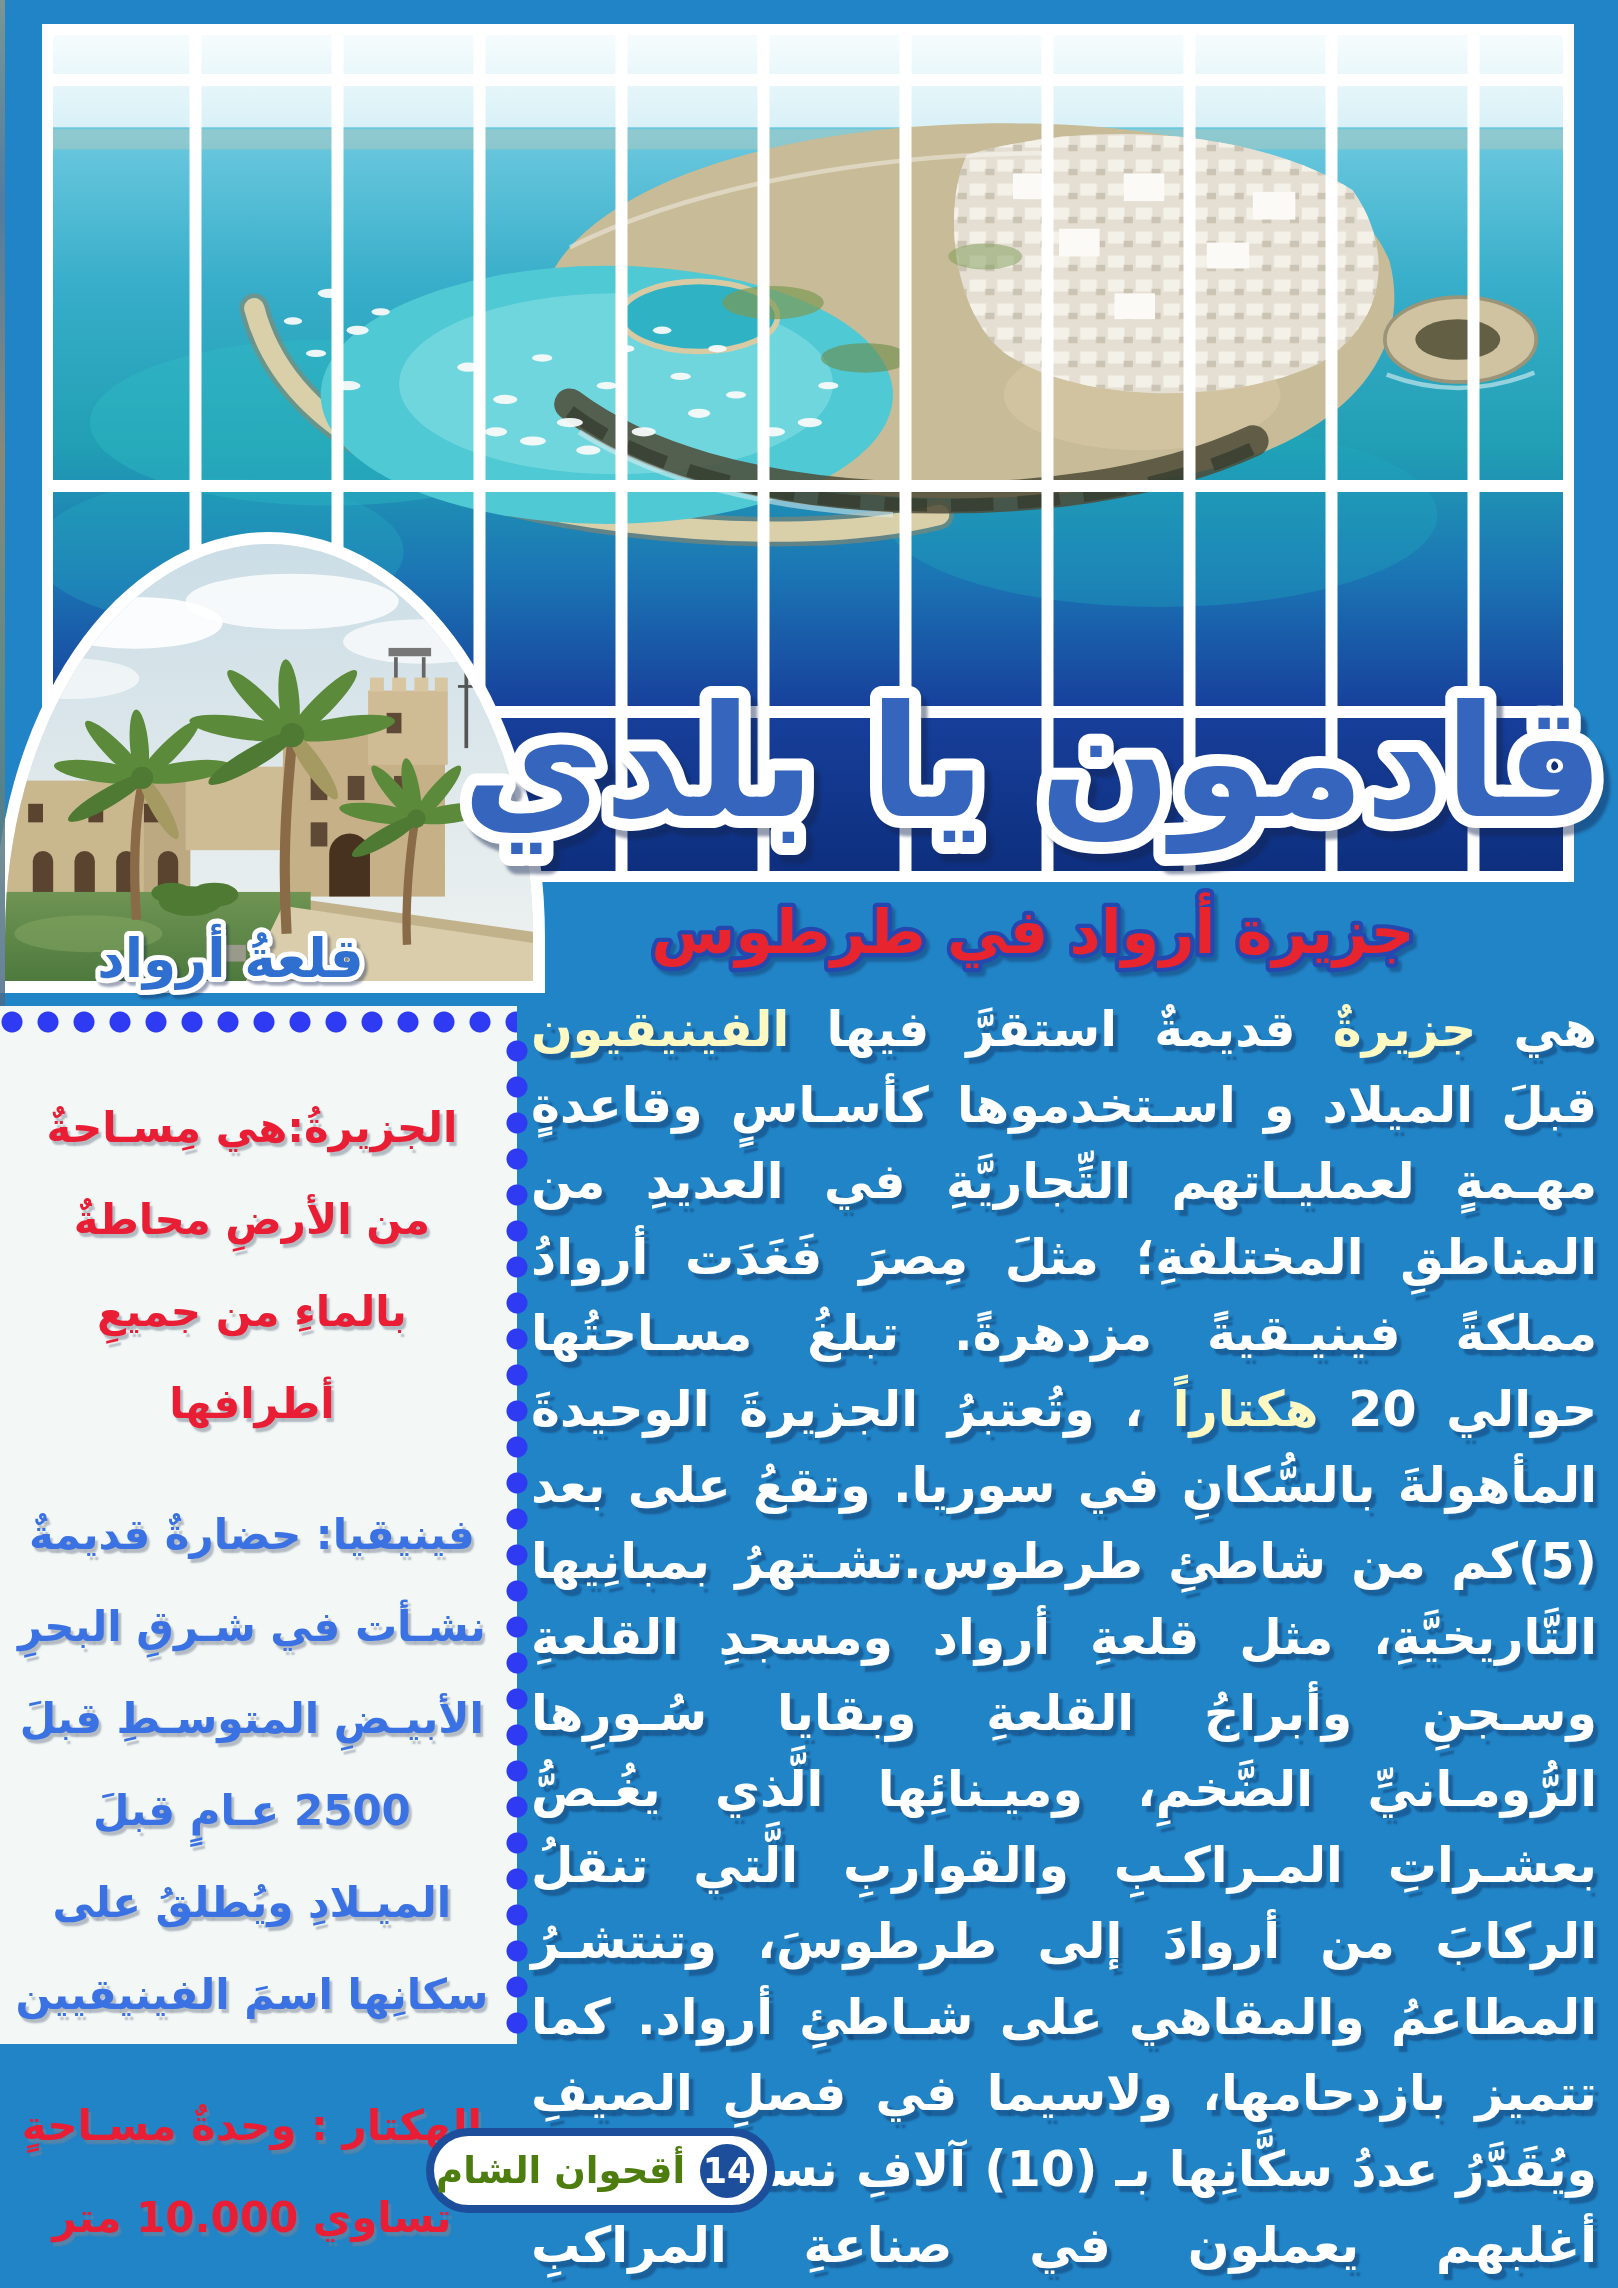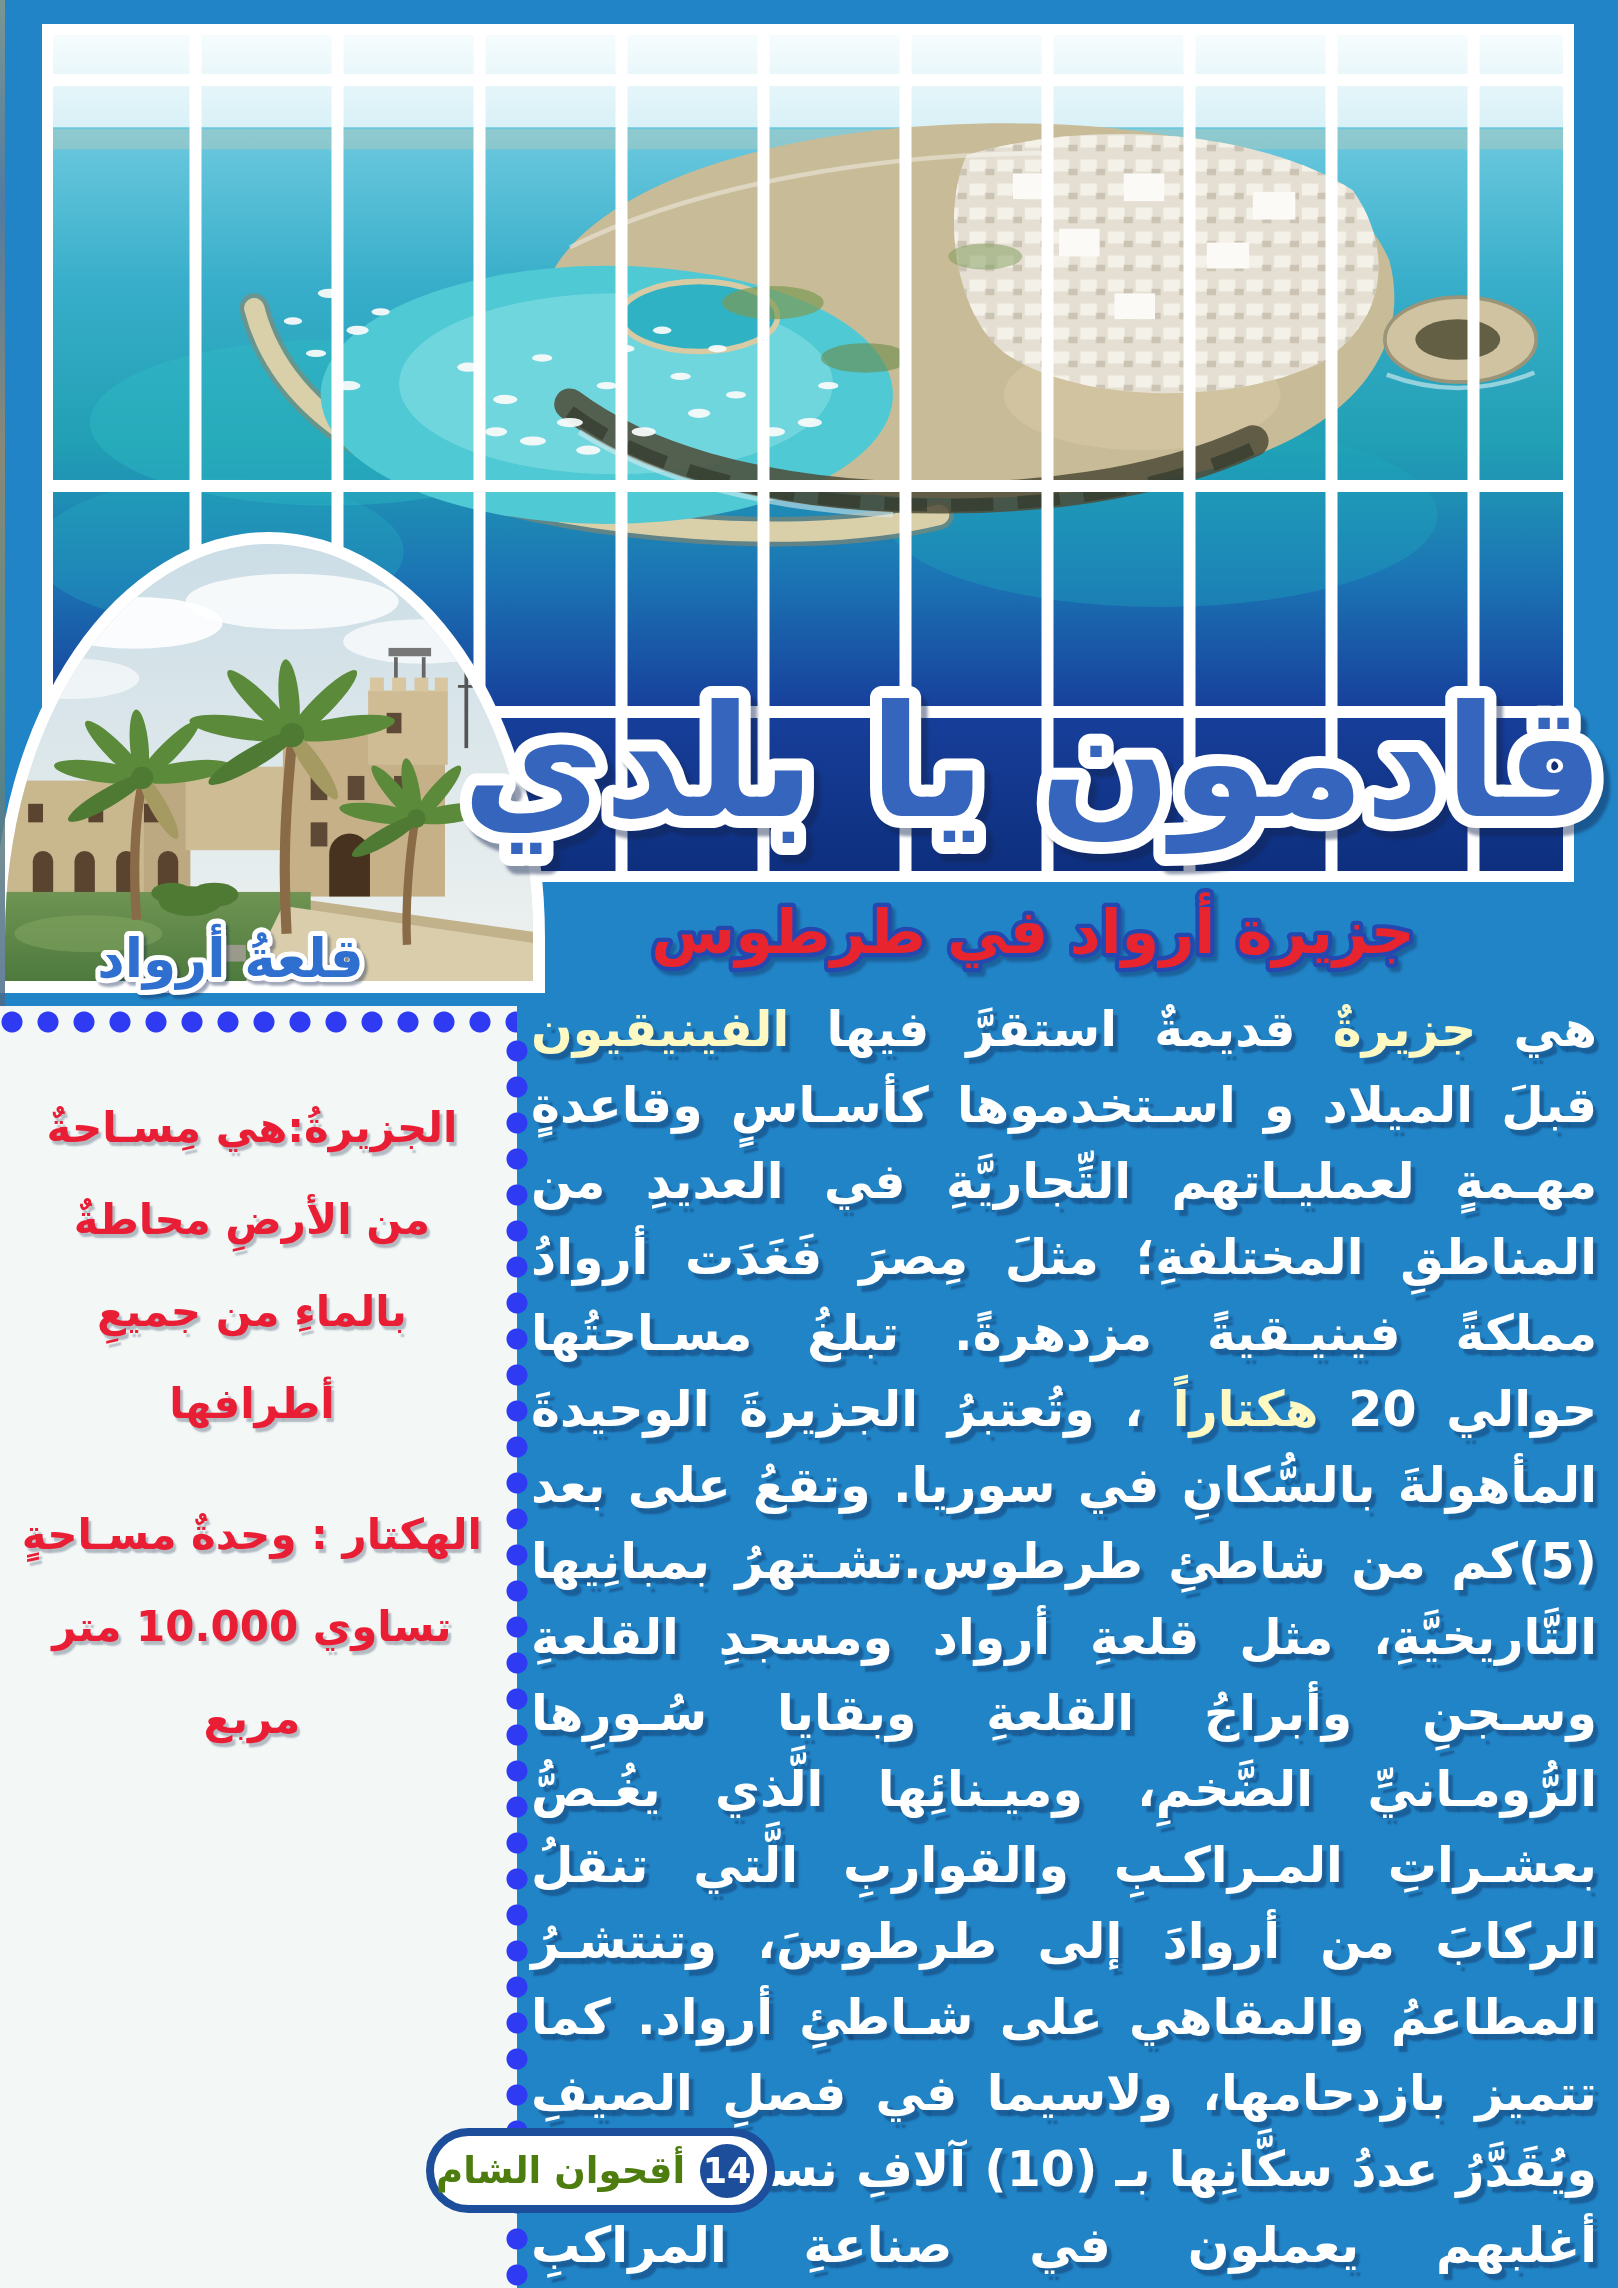--- a/index.html
+++ b/index.html
@@ -32,21 +32,21 @@
     filter:drop-shadow(4px 5px 1px rgba(18,35,80,.35));}
   
   .castle{position:absolute;left:-7.4px;top:532px;width:552px;height:461px;z-index:3;
     border:12px solid #fff;box-sizing:border-box;overflow:hidden;
     border-radius:50% 50% 0 0 / 88% 88% 0 0;background:#D7E3E8;}
   .castle svg{position:absolute;inset:0;width:100%;height:100%;}
   .caption-svg{position:absolute;left:32px;top:909px;width:397px;height:100px;z-index:5;overflow:visible;}
   .caption-svg text{font-family:"DejaVu Sans",sans-serif;font-weight:bold;
     filter:drop-shadow(3px 4px 1px rgba(18,35,80,.4));}
   
-  .sidebar{position:absolute;left:0;top:1006px;width:517px;height:1283px;
+  .sidebar{position:absolute;left:0;top:1006px;width:517px;height:1038px;
     background:#F3F8F7;z-index:4;text-decoration:underline;}
   .dots-top{position:absolute;left:0;top:3.7px;width:100%;height:24px;
     background-image:radial-gradient(circle at 12px 12px,#2E3BF2 10px,rgba(46,59,242,0) 11px);
     background-size:36px 24px;background-repeat:repeat-x;}
   .dots-right{position:absolute;top:33px;right:-12px;width:24px;height:calc(100% - 33px);
     background-image:radial-gradient(circle at 12px 12px,#2E3BF2 10px,rgba(46,59,242,0) 11px);
     background-size:24px 36px;background-repeat:repeat-y;}
   .defs{position:absolute;inset:0;padding:76px 28px 0 14.8px;box-sizing:border-box;
     direction:rtl;text-align:center;}
   .def{font-weight:bold;font-size:42px;line-height:92px;margin:0 0 0 0;
@@ -299,20 +299,21 @@
 
   <svg class="caption-svg" viewBox="0 0 430 108">
     <text x="215" y="74" text-anchor="middle" font-size="58" font-weight="bold" fill="#2E6FD0" stroke="#FFFFFF" stroke-width="11" stroke-linejoin="round" paint-order="stroke">قلعةُ أرواد</text>
   </svg>
 
   <div class="sidebar">
     <div class="dots-top"></div>
     <div class="dots-right"></div>
     <div class="defs">
       <p class="def red">الجزيرةُ:هي مِسـاحةٌ من الأرضِ محاطةٌ بالماءِ من جميعِ أطرافها</p>
+      <p class="def blue">فينيقيا: حضارةٌ قديمةٌ نشـأت في شـرقِ البحرِ الأبيـضِ المتوسـطِ قبلَ 2500 عـامٍ قبلَ الميـلادِ ويُطلقُ على سكانِها اسمَ الفينيقيين</p>
       <p class="def red">الهكتار : وحدةٌ مسـاحةٍ تساوي 10.000 متر مربع</p>
     </div>
   </div>
 
   <div class="main-text"><span>هي </span><span class="hl">جزيرةٌ</span><span> قديمةٌ استقرَّ فيها </span><span class="hl">الفينيقيون</span><span> قبلَ الميلاد و اسـتخدموها كأسـاسٍ وقاعدةٍ مهـمةٍ لعمليـاتهم التِّجاريَّةِ في العديدِ من المناطقِ المختلفةِ؛ مثلَ مِصرَ فَغَدَت أروادُ مملكةً فينيـقيةً مزدهرةً. تبلغُ مسـاحتُها حوالي 20 </span><span class="hl">هكتاراً</span><span> ، وتُعتبرُ الجزيرةَ الوحيدةَ المأهولةَ بالسُّكانِ في سوريا. وتقعُ على بعد (5)كم من شاطئِ طرطوس.تشـتهرُ بمبانِيها التَّاريخيَّةِ، مثل قلعةِ أرواد ومسجدِ القلعةِ وسـجنِ وأبراجُ القلعةِ وبقايا سُـورِها الرُّومـانيِّ الضَّخمِ، وميـنائِها الَّذي يغُـصُّ بعشـراتِ المـراكـبِ والقواربِ الَّتي تنقلُ الركابَ من أروادَ إلى طرطوسَ، وتنتشـرُ المطاعمُ والمقاهي على شـاطئِ أرواد. كما تتميز بازدحامها، ولاسيما في فصلِ الصيفِ ويُقَدَّرُ عددُ سكَّانِها بـ (10) آلافِ نسـمةٍ تقريباً أغلبهم يعملون في صناعةِ المراكبِ والقواربِ الخشبيَّةِ، وفي صيدِ السَّـمكِ وصناعةِ شِبَاكِ الصَّيدِ على مَتنِ السُّفنِ في البحرِ المتوسِّطِ .</span></div>
 
   <div class="badge">
     <div class="badge-circle">14</div>
     <div class="badge-label">أقحوان الشام</div>
   </div>

